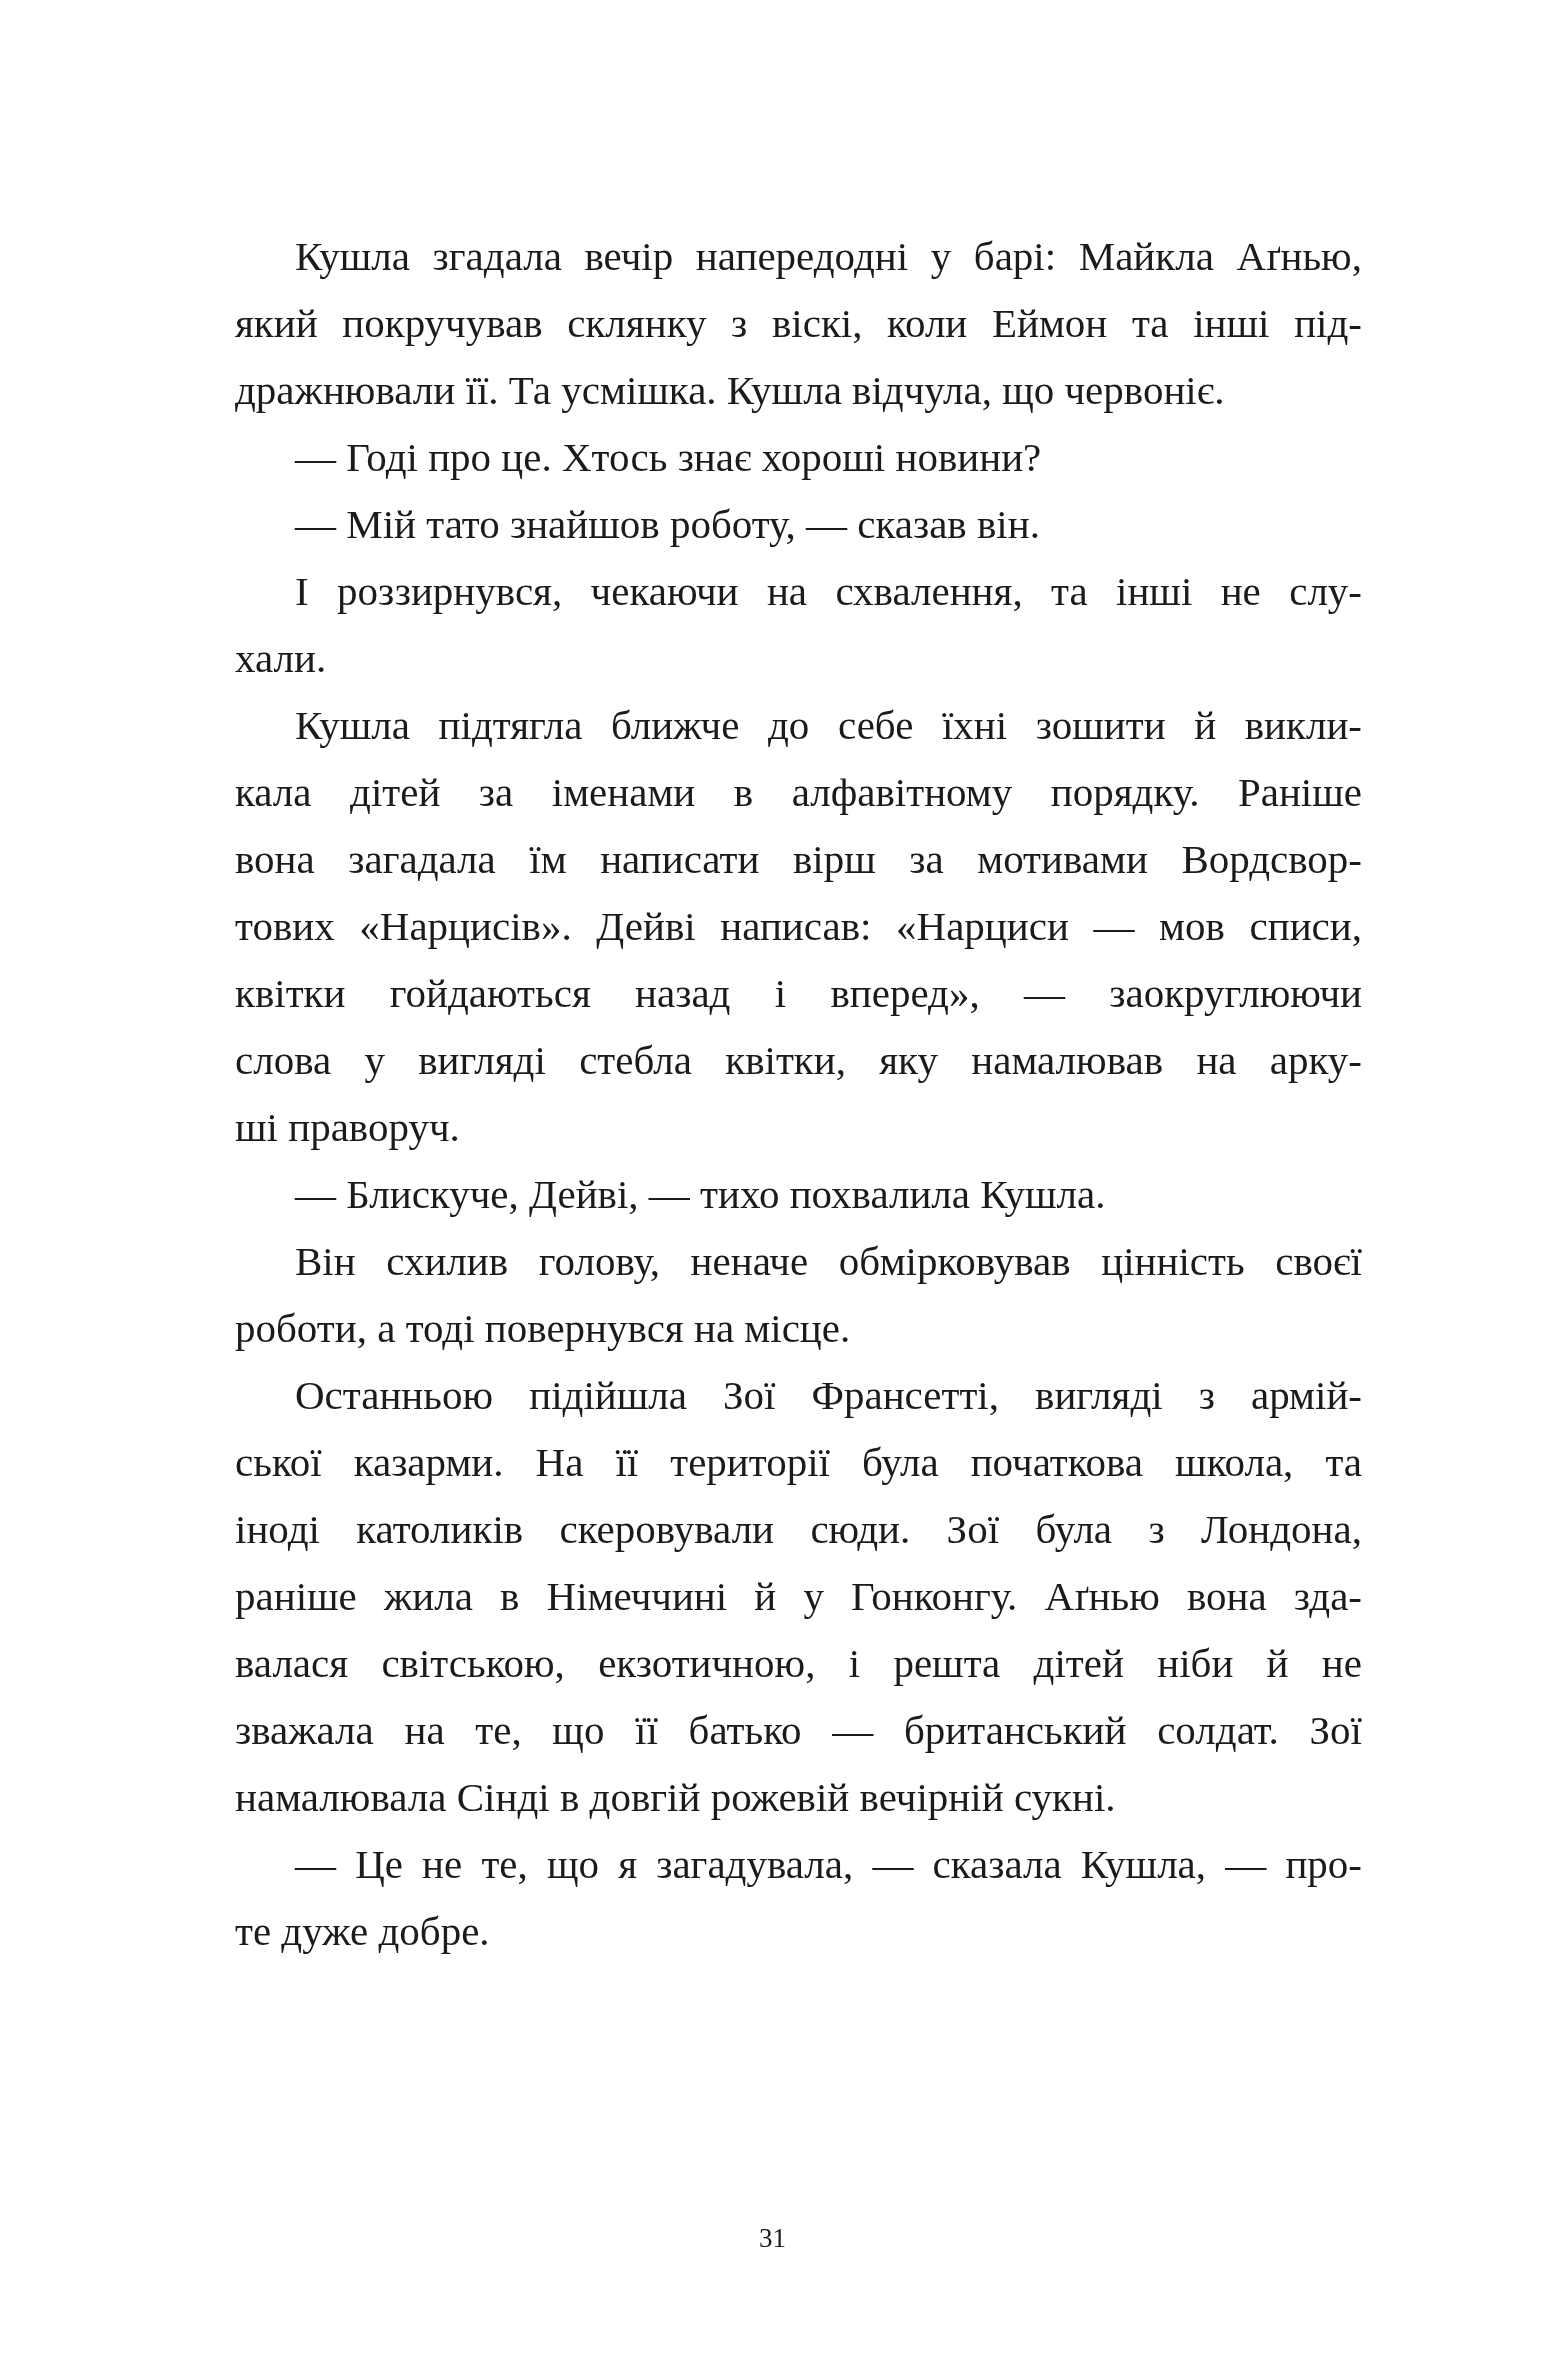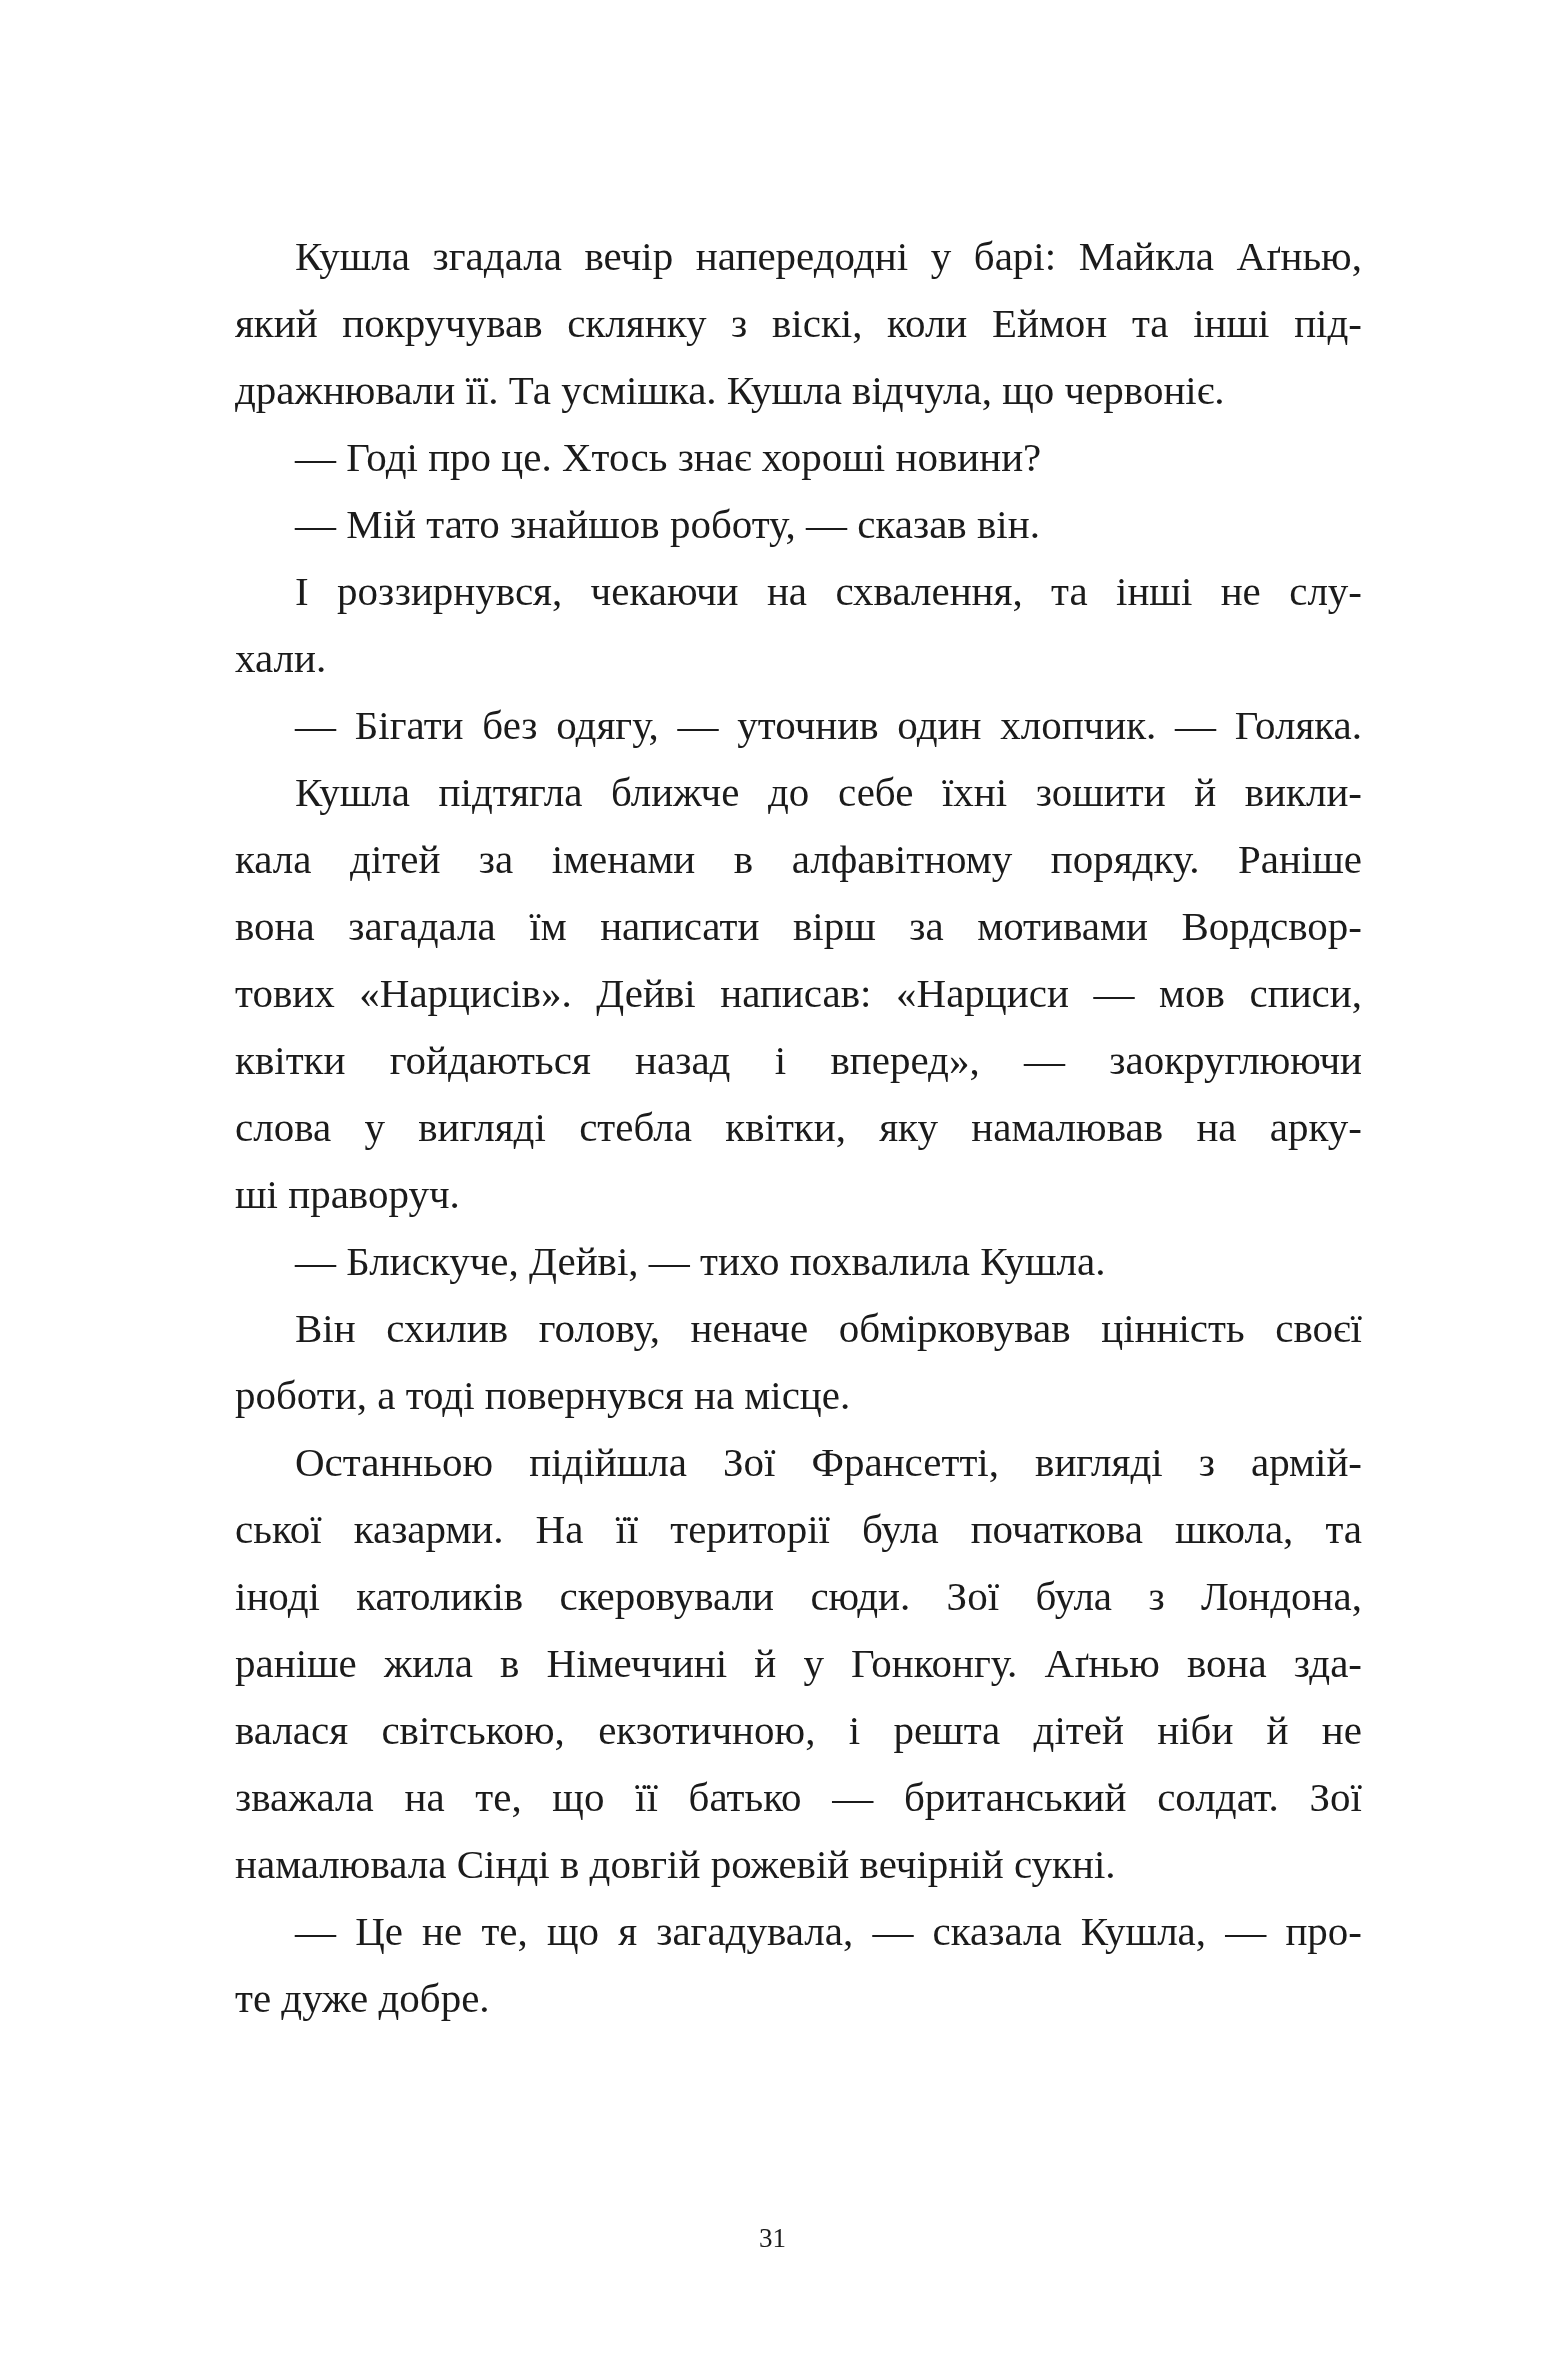--- a/index.html
+++ b/index.html
@@ -76,23 +76,20 @@
 
     <div>
       <span class="line indent last">— Мій тато знайшов роботу, — сказав він.</span>
     </div>
 
     <div>
       <span class="line indent">І роззирнувся, чекаючи на схвалення, та інші не слу-</span>
       <span class="line last">хали.</span>
     </div>
 
-    <div>
-      <span class="line indent">— Бігати без одягу, — уточнив один хлопчик. — Голяка.</span>
-    </div>
 
     <div>
       <span class="line indent">Кушла підтягла ближче до себе їхні зошити й викли-</span>
       <span class="line">кала дітей за іменами в алфавітному порядку. Раніше</span>
       <span class="line">вона загадала їм написати вірш за мотивами Вордсвор-</span>
       <span class="line">тових «Нарцисів». Дейві написав: «Нарциси — мов списи,</span>
       <span class="line">квітки гойдаються назад і вперед», — заокруглюючи</span>
       <span class="line">слова у вигляді стебла квітки, яку намалював на арку-</span>
       <span class="line last">ші праворуч.</span>
     </div>

